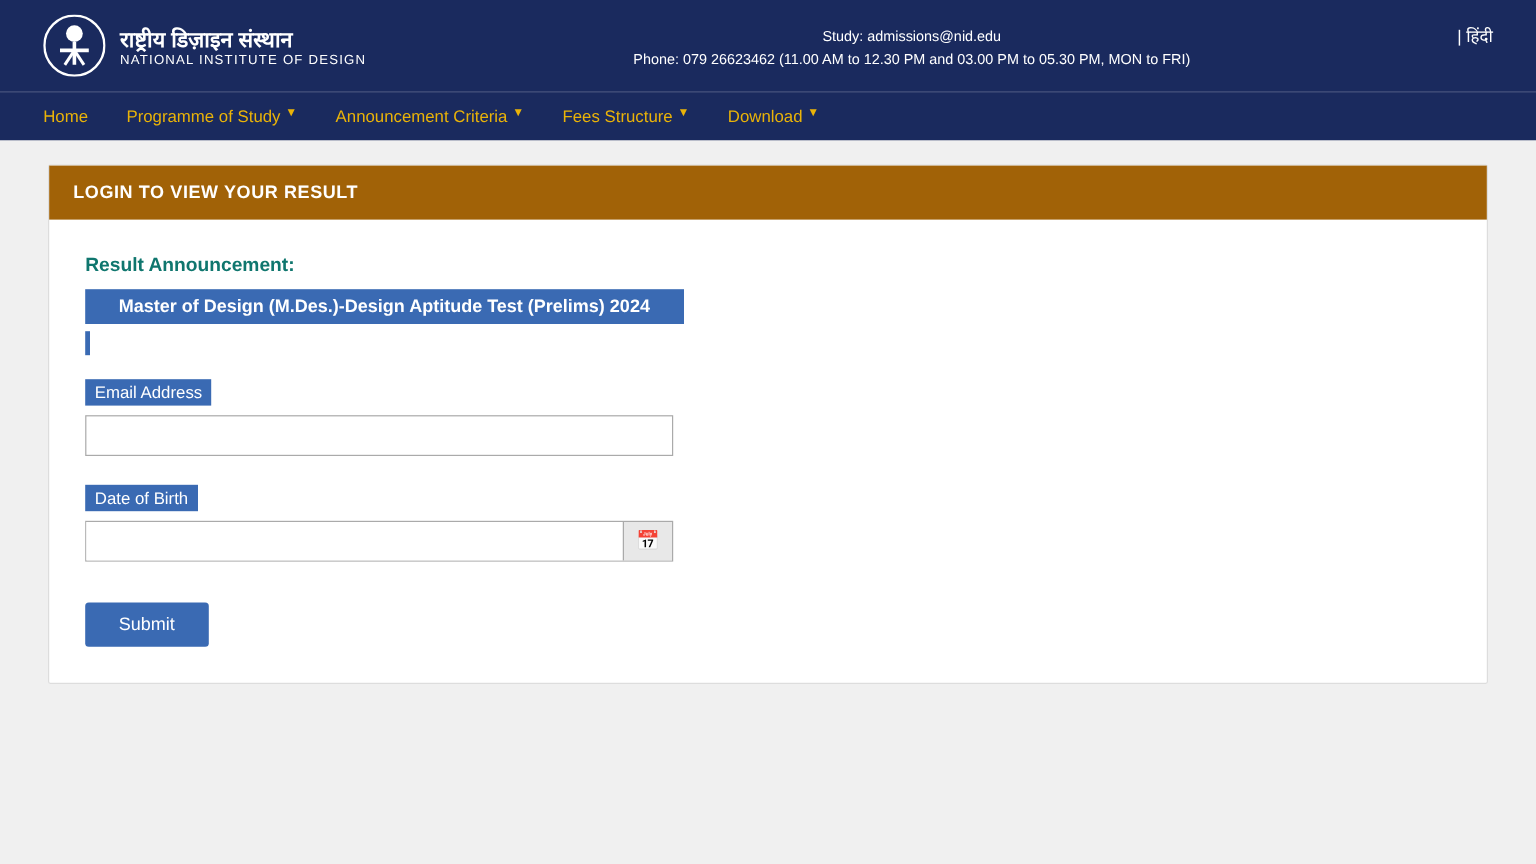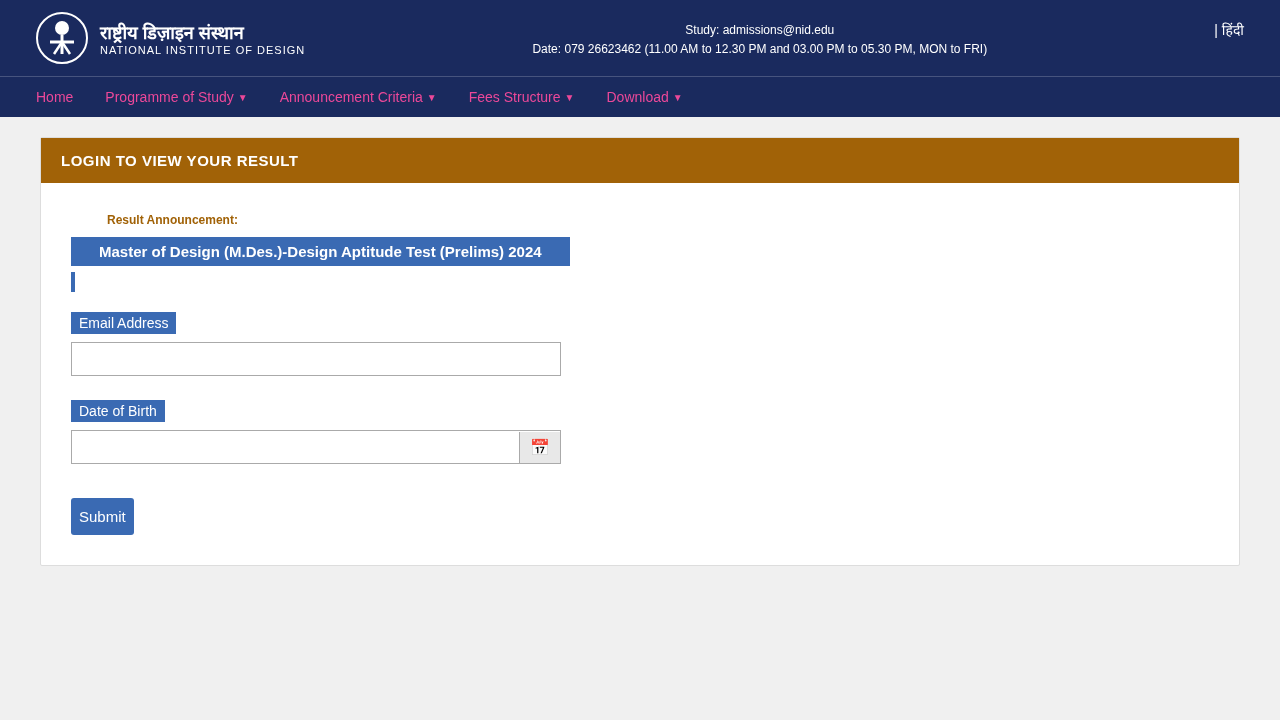--- a/index.html
+++ b/index.html
@@ -62,26 +62,26 @@
     
     .navbar {
       background: #1a2a5e;
       border-top: 1px solid rgba(255,255,255,0.2);
       padding: 0 20px;
       display: flex;
       align-items: center;
       gap: 0;
     }
     .nav-item {
-      color: #ec4899;
+      color: #eab308;
       padding: 12px 16px;
       font-size: 14px;
       cursor: pointer;
       display: flex;
-      align-items: center;
+      align-items: flex-start;
       gap: 4px;
       text-decoration: none;
       white-space: nowrap;
     }
     .nav-arrow {
       font-size: 10px;
     }
 
     
     .main-content {
@@ -102,25 +102,24 @@
       font-size: 15px;
       font-weight: bold;
       letter-spacing: 0.5px;
     }
     .card-body {
       padding: 30px 30px;
     }
 
     
     .result-announcement-label {
-      font-size: 12px;
-      font-weight: bold;
-      color: #a16207;
+      font-size: 16px;
+      font-weight: bold;
+      color: #0f766e;
       margin-bottom: 10px;
-      margin-left: 36px;
     }
     .result-title-highlight {
       background: #3a6ab3;
       color: white;
       padding: 6px 28px;
       font-size: 15px;
       font-weight: bold;
       display: inline-block;
       margin-bottom: 4px;
     }
@@ -173,21 +172,21 @@
       border: none;
       border-left: 1px solid #aaa;
       cursor: pointer;
       font-size: 16px;
     }
 
     .submit-btn {
       background: #3a6ab3;
       color: white;
       border: none;
-      padding: 10px 8px;
+      padding: 10px 28px;
       font-size: 15px;
       cursor: pointer;
       border-radius: 3px;
       margin-top: 10px;
     }
   </style>
 </head>
 <body>
 
 <div class="header">
@@ -207,21 +206,21 @@
       </div>
     </div>
 
     <div class="header-center">
       <div class="contact-info">
         <div>
           <span>Study:</span>
           <span>admissions@nid.edu</span>
         </div>
         <div>
-          <span>Date:</span>
+          <span>Phone:</span>
           <span>079 26623462 (11.00 AM to 12.30 PM and 03.00 PM to 05.30 PM, MON to FRI)</span>
         </div>
       </div>
     </div>
 
     <div class="header-right">| हिंदी</div>
   </div>
 
   <nav class="navbar">
     <a class="nav-item">

